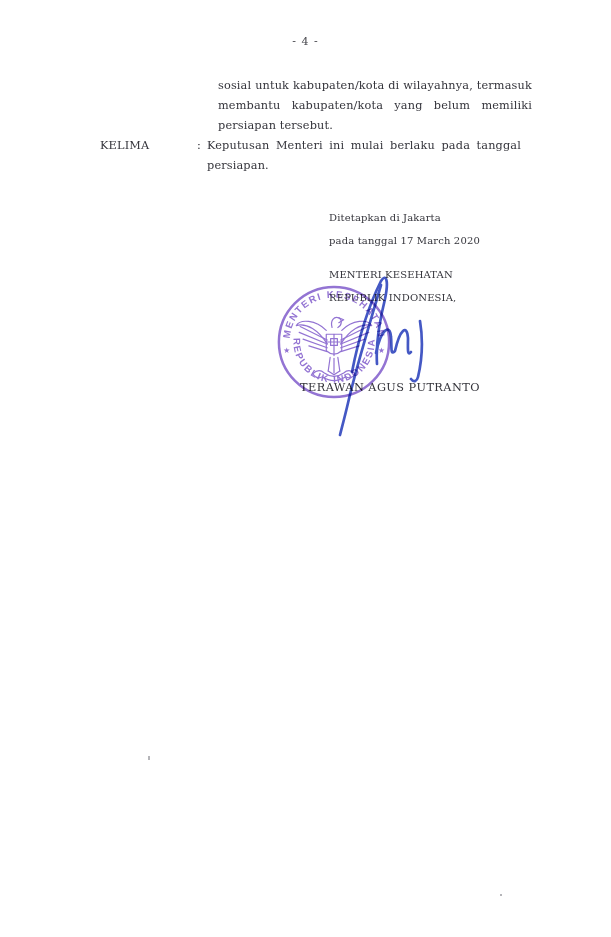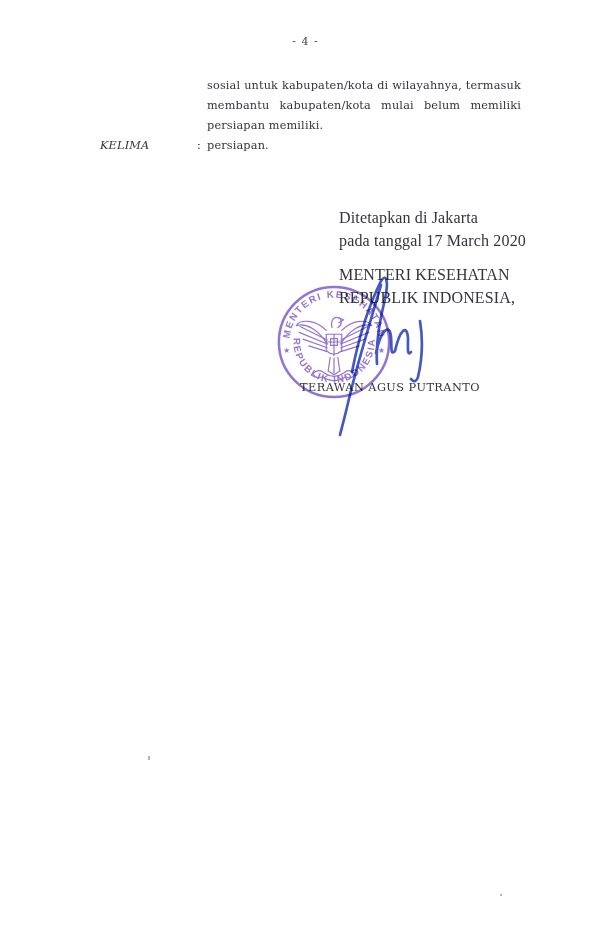--- a/index.html
+++ b/index.html
@@ -8,25 +8,25 @@
     font-family:"DejaVu Serif","Liberation Serif",serif;
     color:#34343b;overflow:hidden;
   }
   .abs{position:absolute;}
   .txt{font-size:11.3px;line-height:20px;letter-spacing:.15px;}
   .jline{text-align:justify;text-align-last:justify;}
   .page-number{
     top:35px;left:0;right:0;text-align:center;
     font-size:11px;color:#46464c;letter-spacing:1px;
   }
-  .para{left:207px;top:76px;width:314px;}
-  .clause-term{left:100px;top:136px;font-style:italic;}
+  .para{left:218px;top:76px;width:314px;}
+  .clause-term{left:100px;top:136px;}
   .clause-sep{left:197px;top:136px;}
   .clause-body{left:207px;top:136px;width:314px;}
-  .closing{left:339px;top:206px;font-size:16px;line-height:23px;letter-spacing:.15px;font-family:Liberation Serif, serif;}
+  .closing{left:329px;top:206px;font-size:10px;line-height:23px;letter-spacing:.15px;}
   .closing .spacer{height:11px;}
   .signer-name{left:300px;top:381px;font-size:11.3px;letter-spacing:.45px;white-space:nowrap;z-index:1;}
   .stamp{
     position:absolute;left:276px;top:284px;width:116px;height:116px;
     mix-blend-mode:multiply;opacity:.92;z-index:2;
   }
   .stamp-arc-text{
     font-family:"Liberation Sans","DejaVu Sans",sans-serif;
     font-weight:bold;font-size:10px;letter-spacing:1.7px;fill:#8a68cf;
   }
@@ -41,27 +41,28 @@
 </style>
 </head>
 <body>
 
 <div class="page">
 
   <div class="abs page-number">- 4 -</div>
 
   <div class="abs txt para">
     <div class="jline">sosial untuk kabupaten/kota di wilayahnya, termasuk</div>
-    <div class="jline">membantu kabupaten/kota mulai belum memiliki</div>
-    <div>persiapan memiliki.</div>
+    <div class="jline">membantu kabupaten/kota yang belum memiliki</div>
+    <div>persiapan tersebut.</div>
   </div>
 
   <div class="abs txt clause-term">KELIMA</div>
   <div class="abs txt clause-sep">:</div>
   <div class="abs txt clause-body">
+    <div class="jline">Keputusan Menteri ini mulai berlaku pada tanggal</div>
     <div>persiapan.</div>
   </div>
 
   <div class="abs closing">
     <div>Ditetapkan di Jakarta</div>
     <div>pada tanggal 17 March 2020</div>
     <div class="spacer"></div>
     <div>MENTERI KESEHATAN</div>
     <div>REPUBLIK INDONESIA,</div>
   </div>

